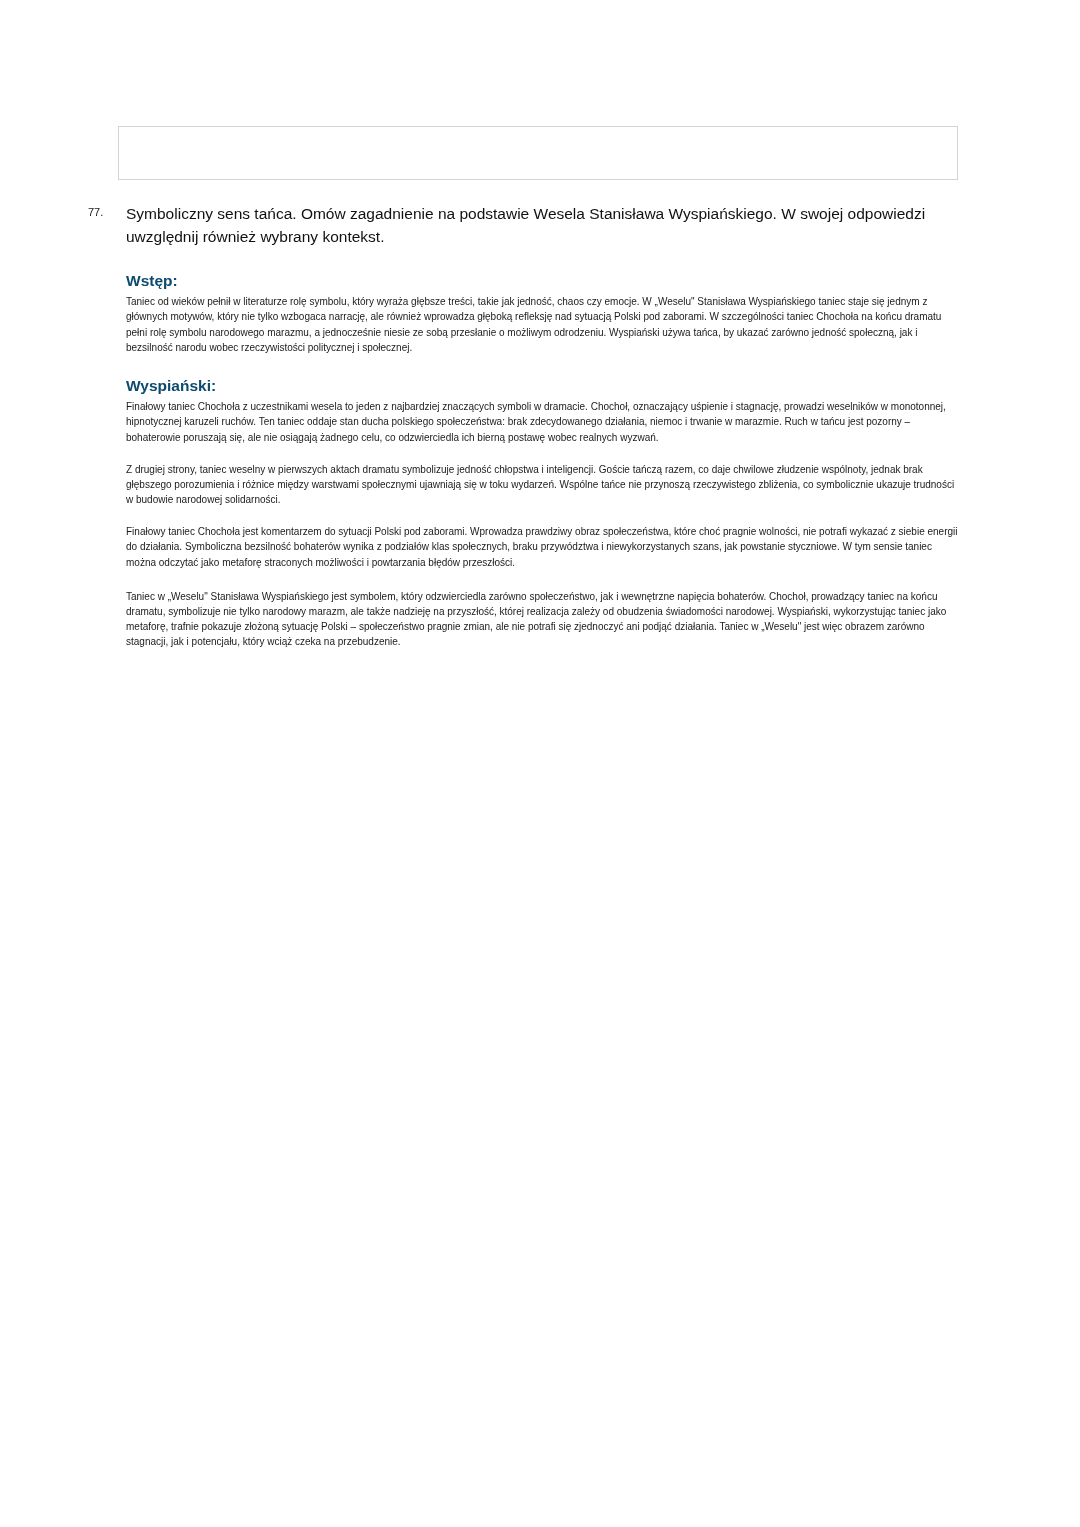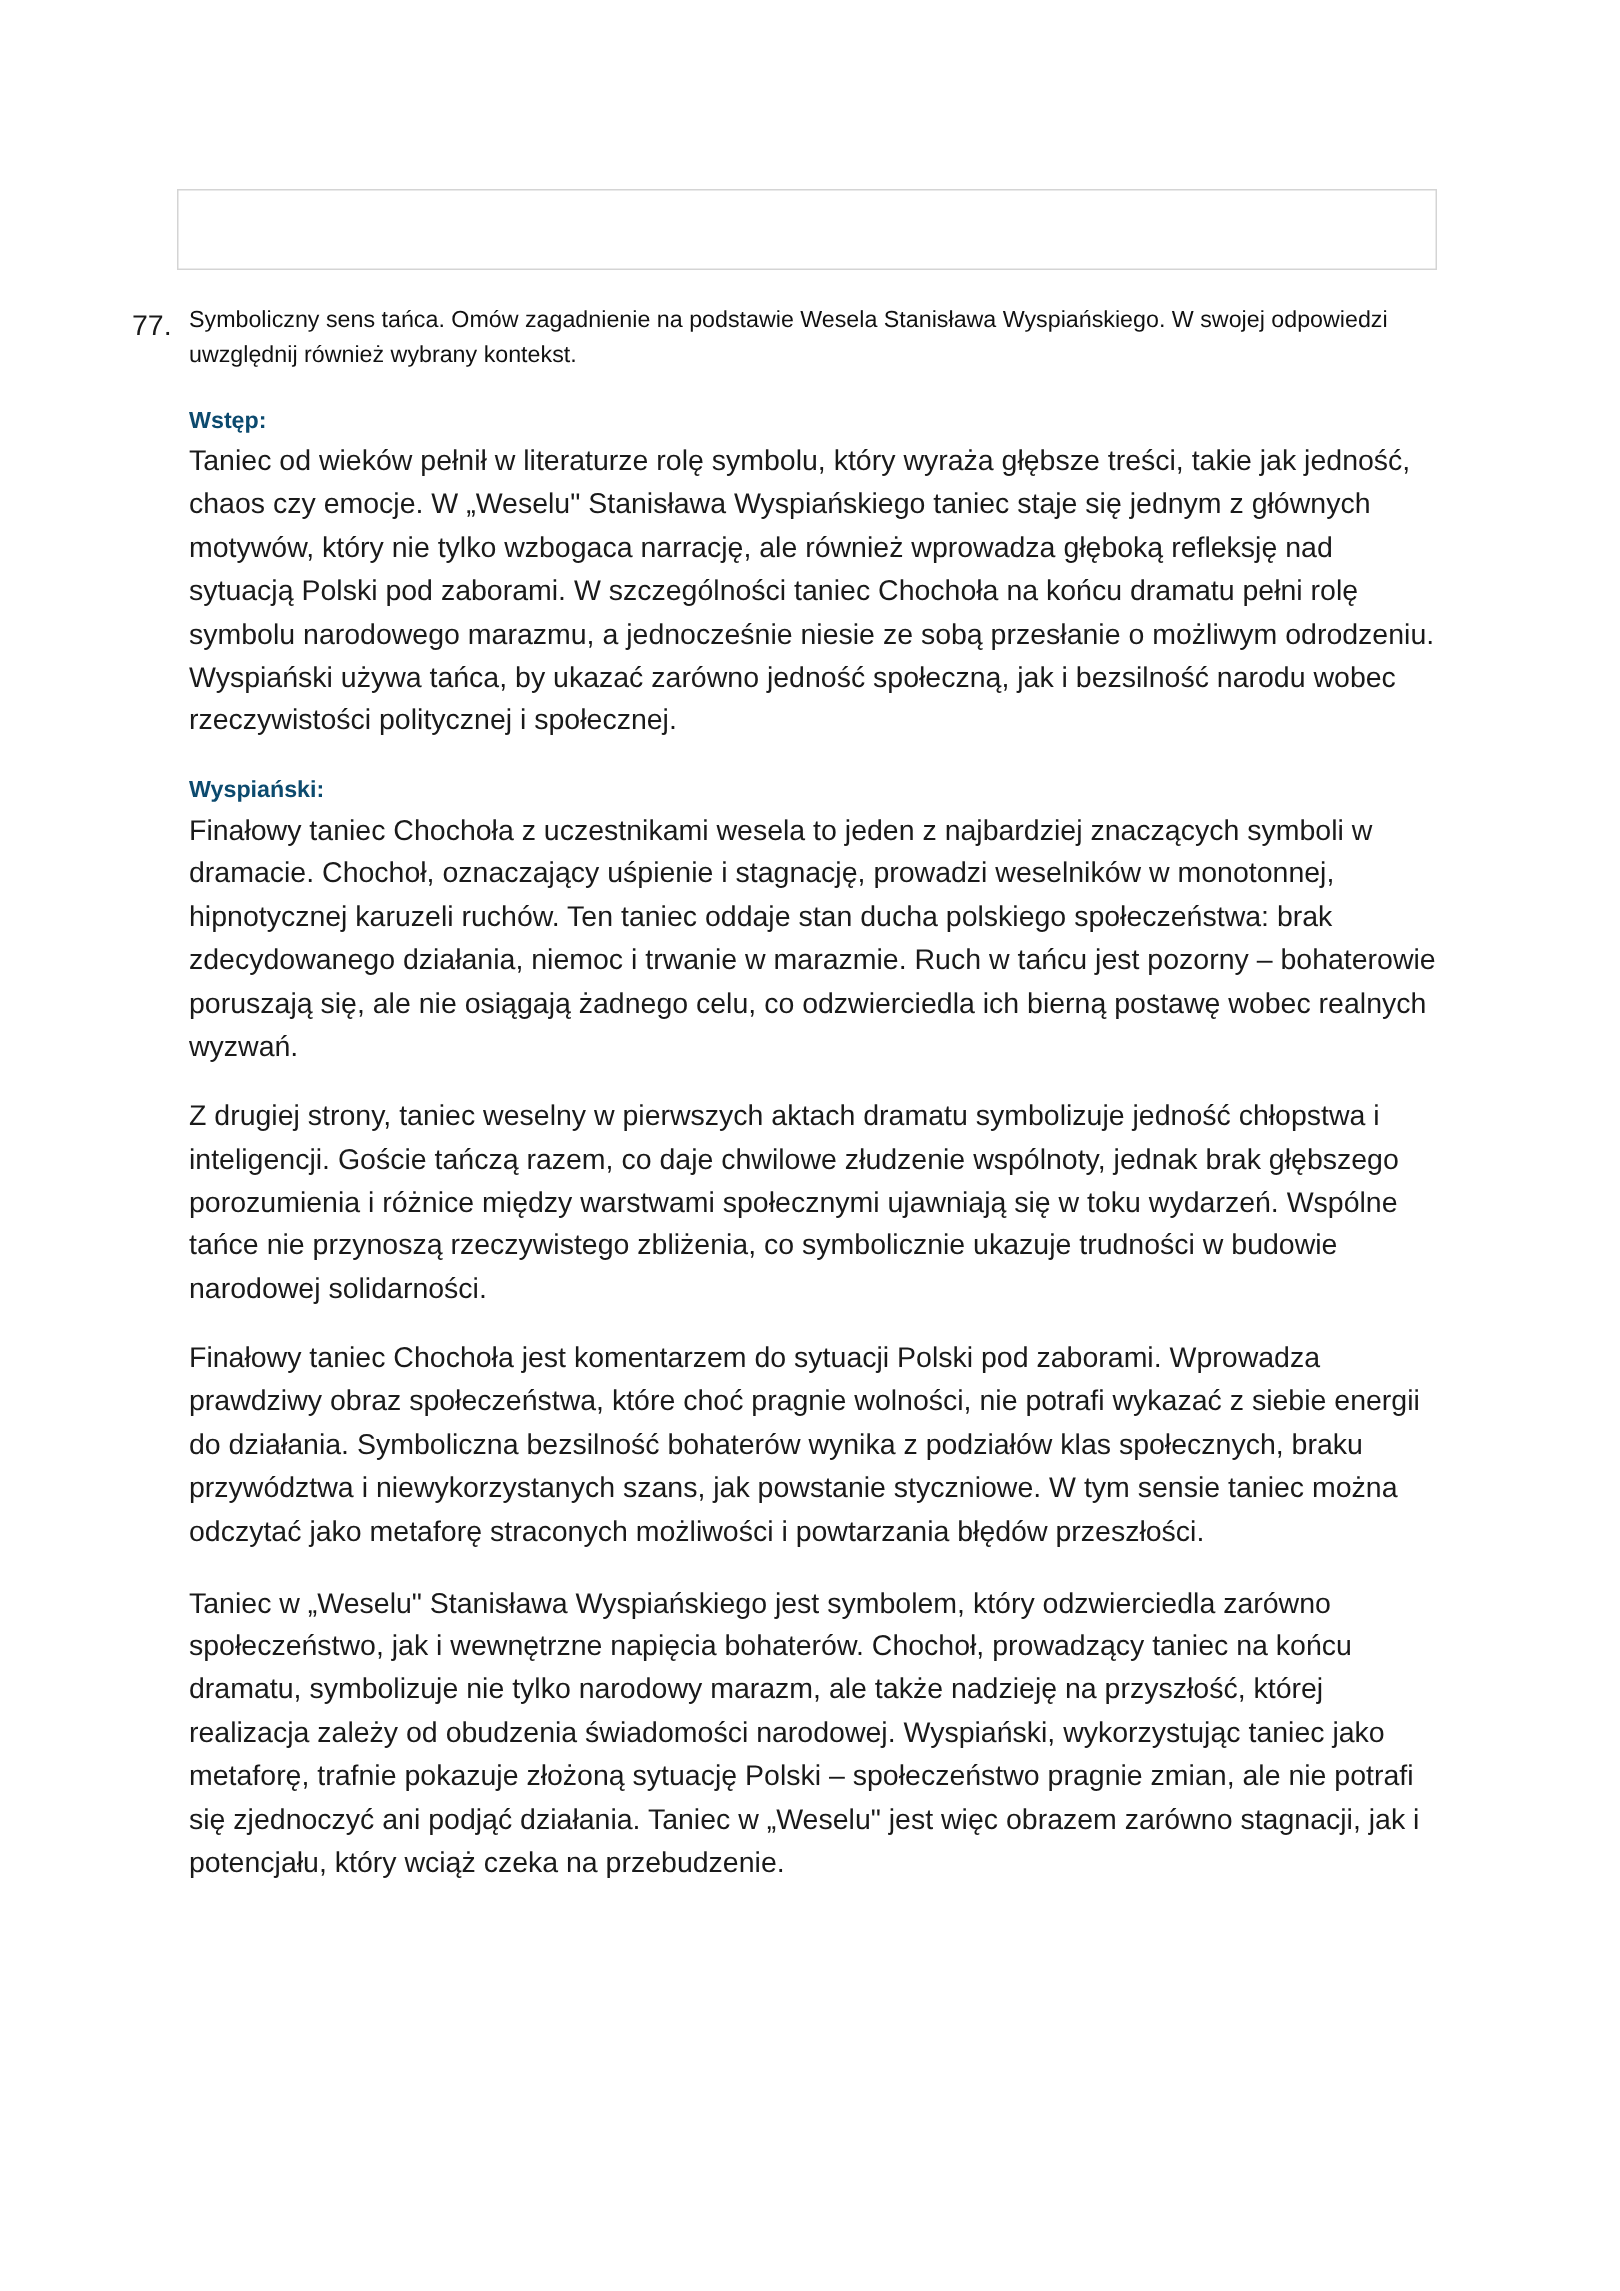--- a/index.html
+++ b/index.html
@@ -38,21 +38,21 @@
     top: 203px;
     width: 872px;
   }
   .task {
     display: flex;
     align-items: flex-start;
   }
   .task-number {
     width: 38px;
     flex: 0 0 38px;
-    font-size: 19px;
+    font-size: 11px;
     line-height: 1.5;
     color: #1a1a1a;
     padding-top: 1px;
     text-align: left;
   }
   .task-body {
     flex: 1 1 auto;
     min-width: 0;
   }
   .task-title {
@@ -66,21 +66,21 @@
     margin-bottom: 19px;
   }
   .section-heading {
     font-size: 15.5px;
     font-weight: bold;
     line-height: 1.5;
     margin: 0 0 2px 0;
     color: #0c4a6e;
   }
   p.para {
-    font-size: 19px;
+    font-size: 10px;
     line-height: 1.52;
     margin: 0 0 17px 0;
     color: #1a1a1a;
     text-align: left;
   }
   p.para:last-child {
     margin-bottom: 0;
   }
   .section .para:last-child {
     margin-bottom: 0;

